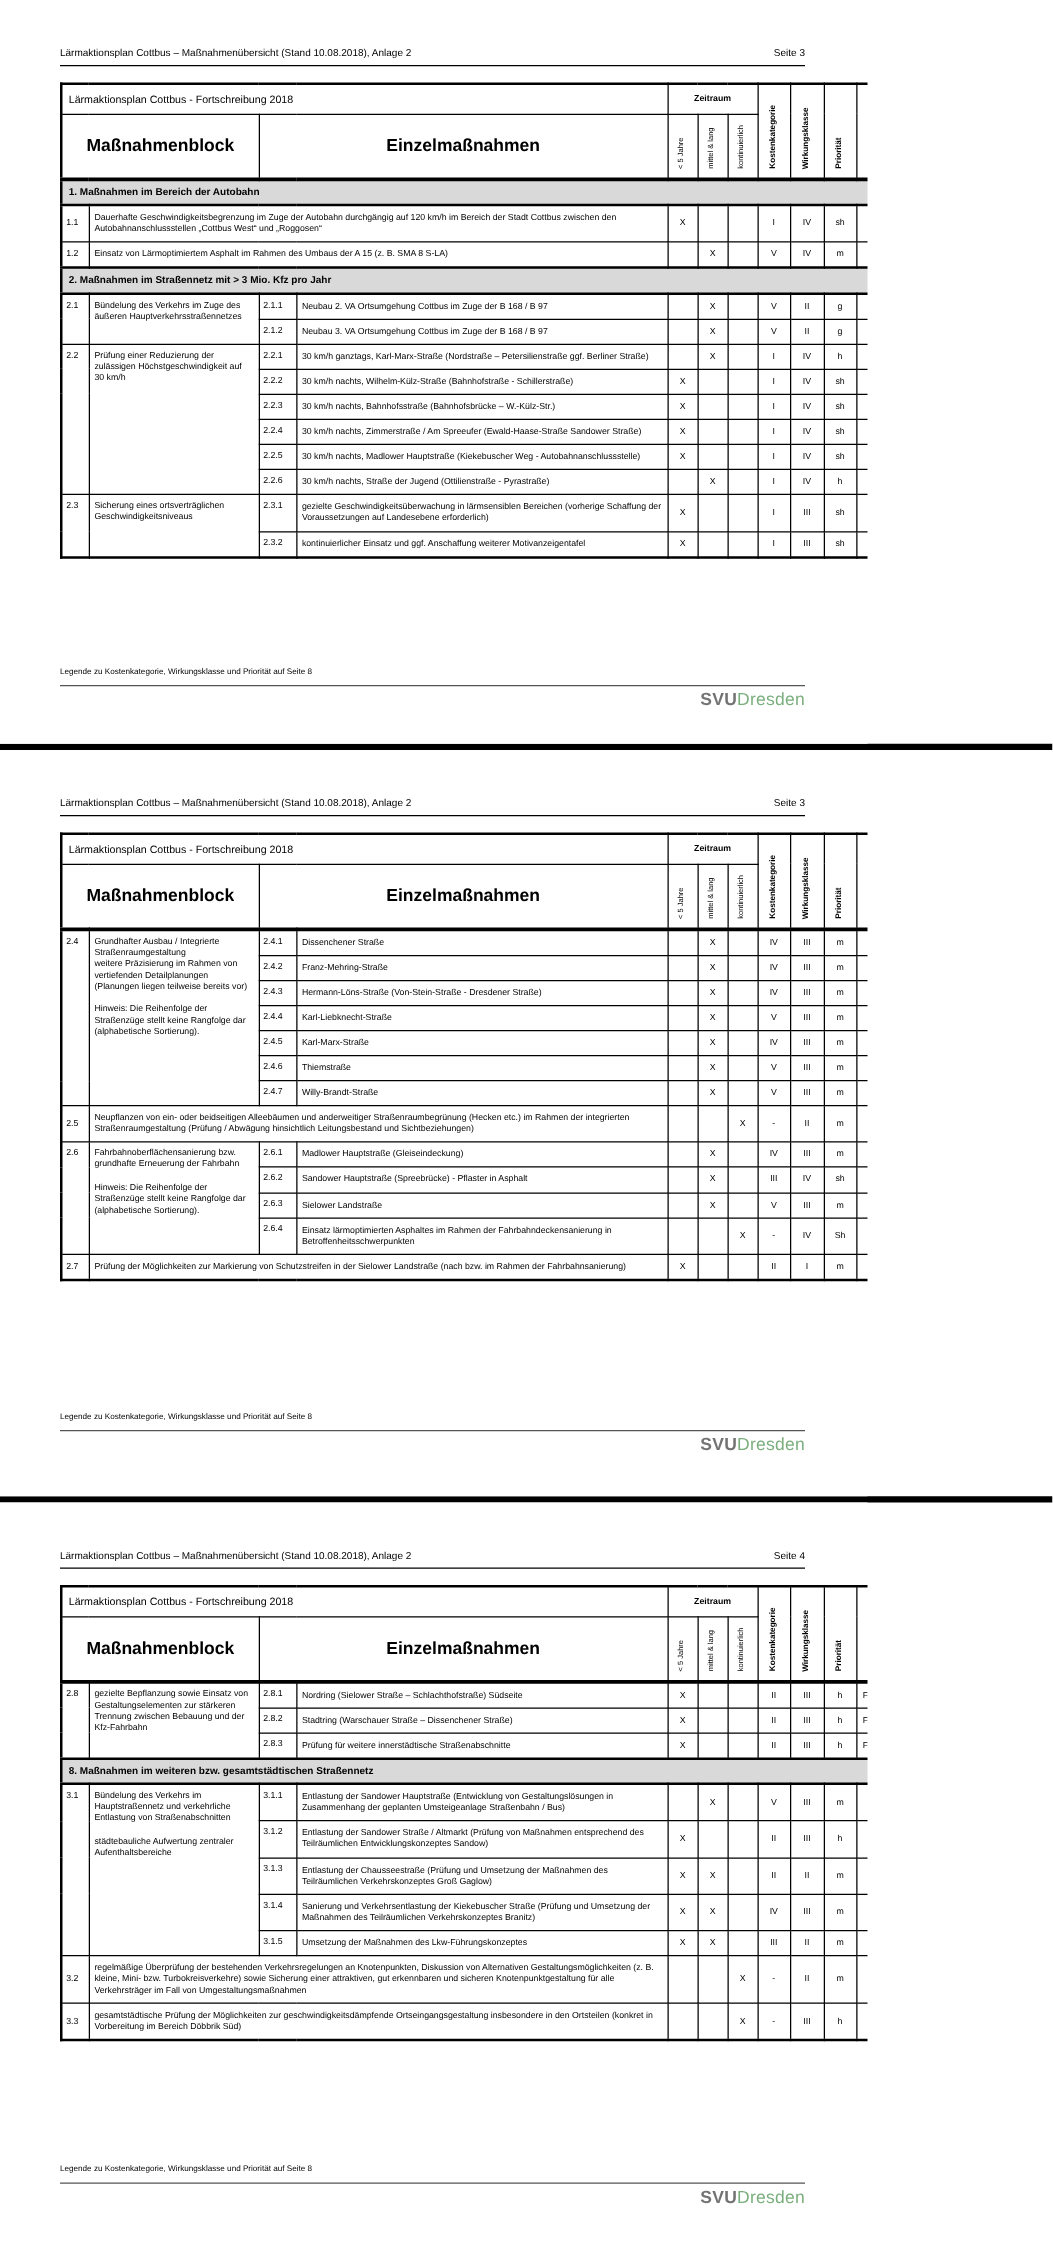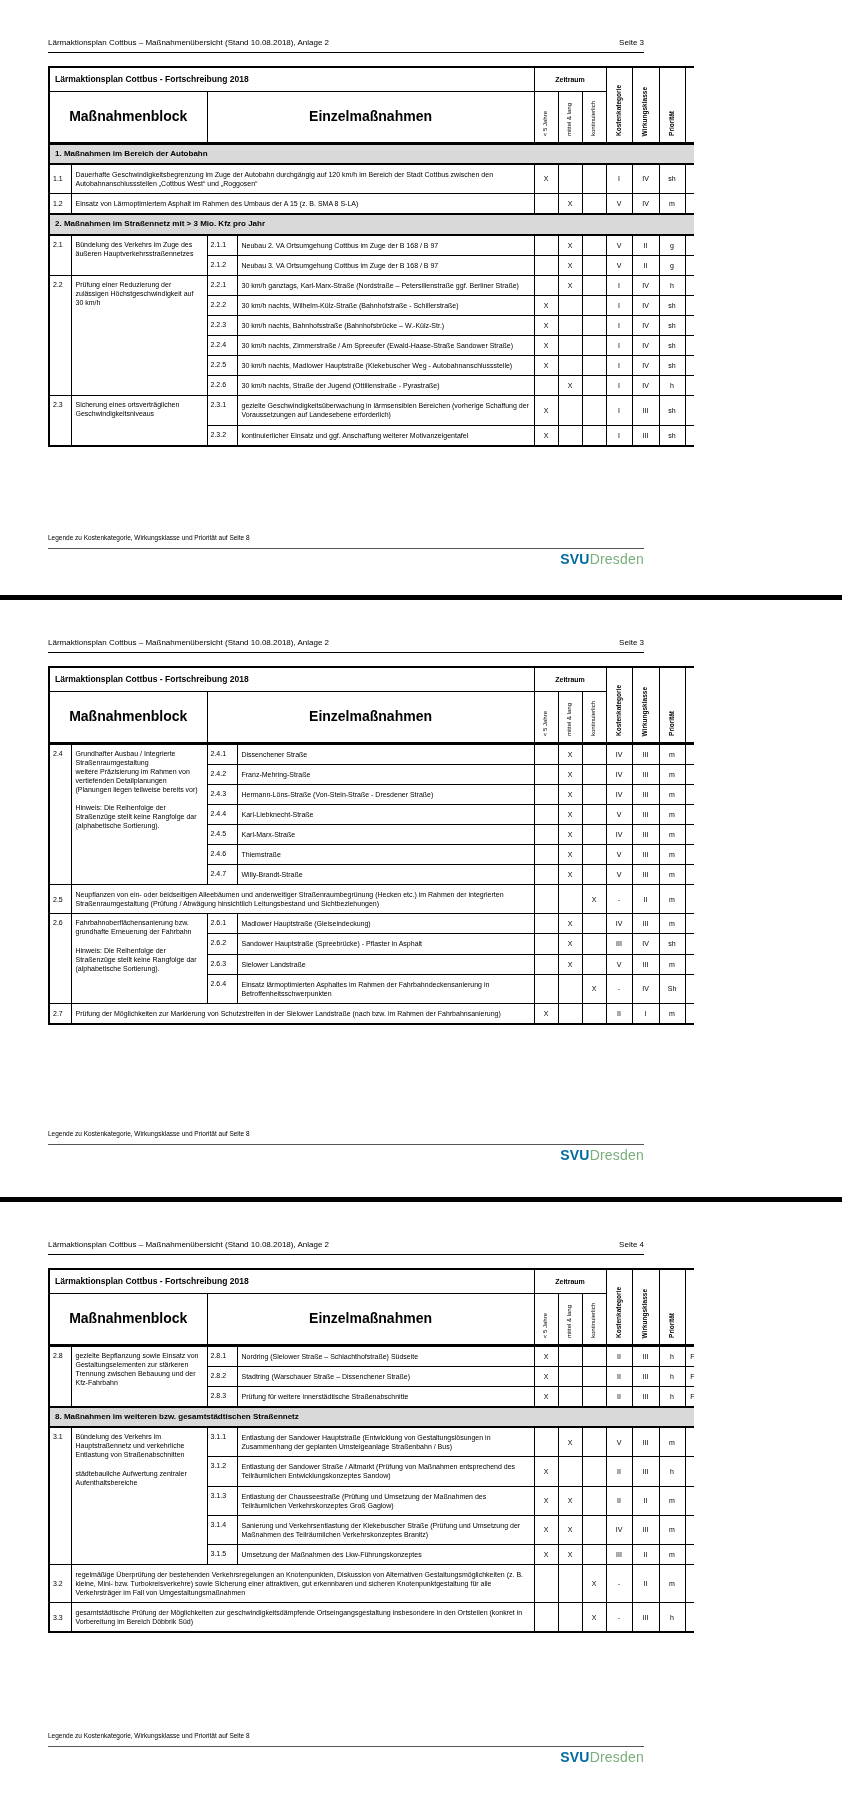--- a/index.html
+++ b/index.html
@@ -41,21 +41,21 @@
     border: 1px solid #000;
     font-size: 7px;
     line-height: 1.3;
     vertical-align: middle;
     word-wrap: break-word;
   }
   .doc-table thead { border-bottom: 3px solid #000; }
   tr.h1 th { height: 24px; }
   tr.h2 th { height: 52px; }
   th.title {
-    text-align: left; font-size: 8.5px; font-weight: bold; padding: 3px 5px;
+    text-align: left; font-size: 8.5px; font-weight: normal; padding: 3px 5px;
   }
   th.zeitraum { font-size: 7px; font-weight: bold; text-align: center; }
   th.mb, th.em {
     text-align: center; font-size: 14px; font-weight: bold; padding: 3px 5px; vertical-align: middle;
   }
   th.rot { vertical-align: bottom; text-align: center; padding: 3px 0; }
   th.rot .vert {
     display: inline-block;
     writing-mode: vertical-rl;
     transform: rotate(180deg);
@@ -83,21 +83,21 @@
   }
   td.txt { text-align: left; padding: 5px 4px; font-size: 7px; }
   td.c { text-align: center; padding: 4px 1px; font-size: 7px; }
   td.zust { text-align: center; padding: 4px 3px; font-size: 7px; }
 
   .page-footer { position: absolute; left: 48px; right: 50px; top: 530px; }
   .page-1 .page-footer { top: 534px; }
   .legend-text { font-size: 6.5px; margin-bottom: 7px; }
   .footer-rule { border-top: 1px solid #555; margin-bottom: 2px; }
   .logo { text-align: right; font-size: 14px; letter-spacing: 0.2px; }
-  .logo-bold { font-weight: bold; color: #0369a1; }
+  .logo-bold { font-weight: bold; color: #737373; }
   .logo-light { font-weight: normal; color: #7bae7d; }
 </style>
 </head>
 <body>
 
 <div class="page page-1">
   <div class="page-header">
     <span>Lärmaktionsplan Cottbus – Maßnahmenübersicht (Stand 10.08.2018), Anlage 2</span>
     <span>Seite 3</span>
   </div>

